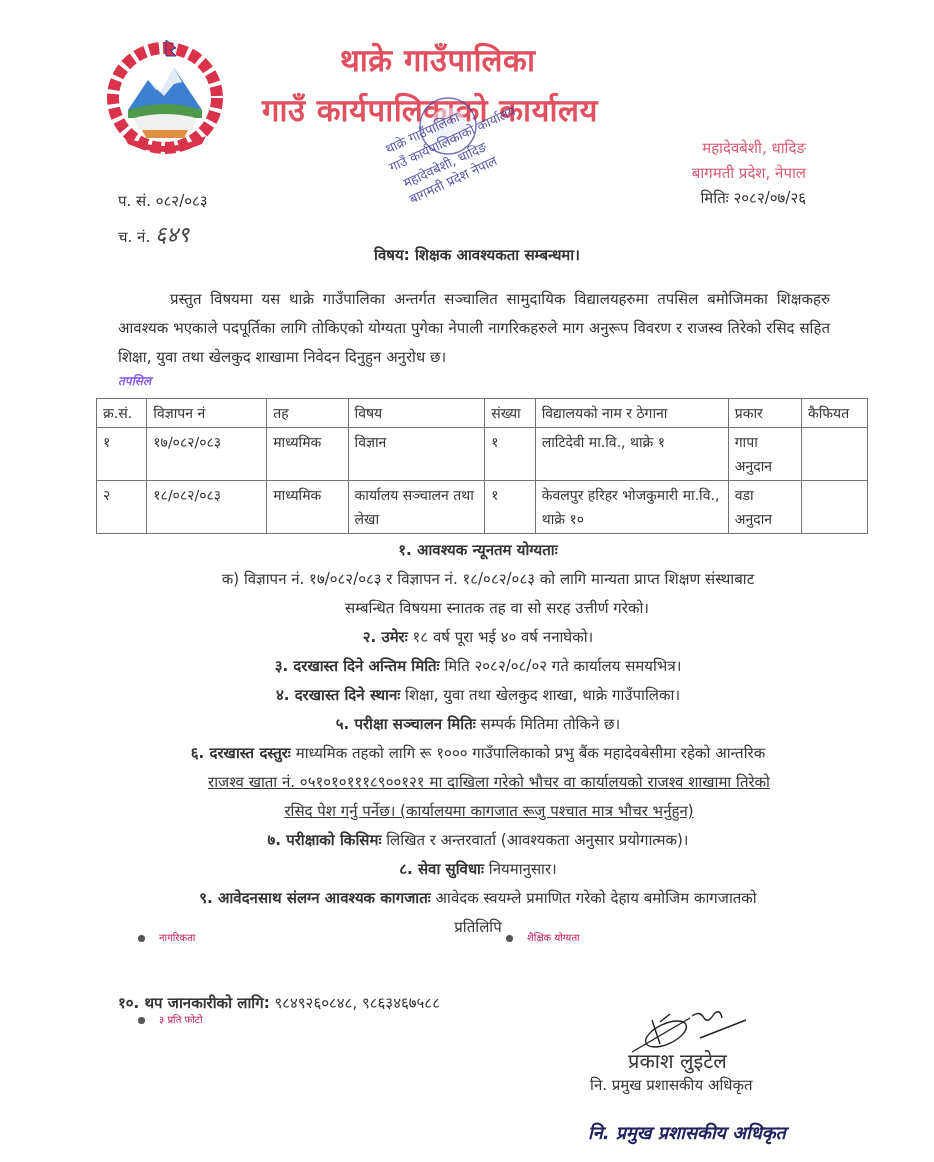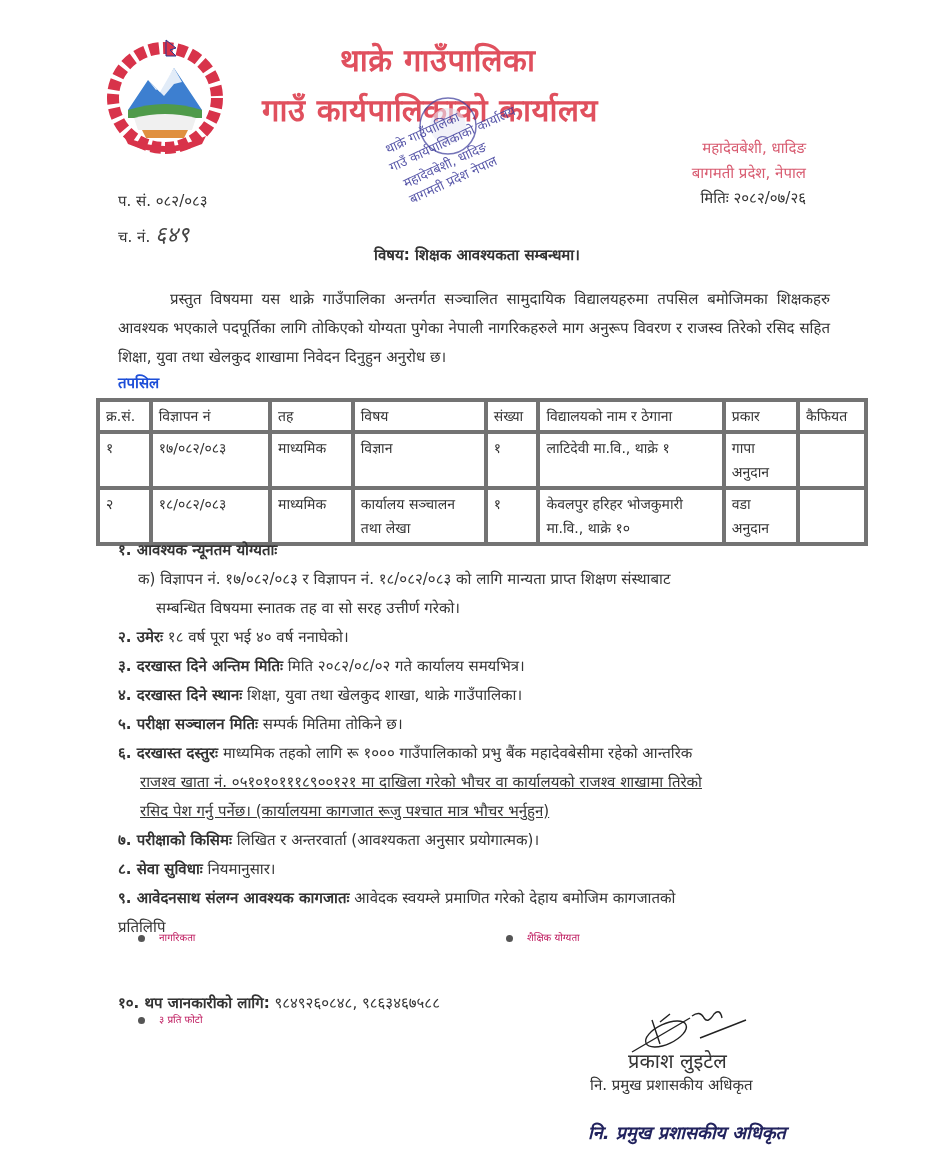--- a/index.html
+++ b/index.html
@@ -14,27 +14,27 @@
     .addr2 { top: 162px; }
     .date { right: 128px; top: 187px; font-size: 15px; color: #333; }
     .stamp { left: 378px; top: 96px; width: 158px; height: 112px; }
     .refno { left: 118px; font-size: 15px; color: #333; }
     .ref1 { top: 190px; }
     .ref2 { top: 218px; }
     .handno { font-family: "DejaVu Serif", serif; font-style: italic; font-size: 22px; color: #444; }
     .subject { left: 0; right: 0; top: 244px; text-align: center; font-size: 15px; font-weight: bold; color: #333; padding-left: 20px; }
     .para { left: 118px; width: 712px; top: 285px; font-size: 15px; line-height: 29px; text-align: justify; color: #333; }
     .para .indent { display: inline-block; width: 52px; }
-    .tapasil { left: 118px; top: 372px; font-size: 15px; font-weight: bold; color: #1d4ed8; }
+    .tapasil { left: 118px; top: 372px; font-size: 12px; font-weight: bold; color: #8b5cf6; font-style: italic; }
     table.grid { position: absolute; left: 96px; top: 398px; width: 772px; border-collapse: collapse; font-size: 14px; color: #333; }
-    table.grid td, table.grid th { border: 4px solid #737373; padding: 2px 6px; vertical-align: top; text-align: left; font-weight: normal; line-height: 24px; }
+    table.grid td, table.grid th { border: 1px solid #737373; padding: 2px 6px; vertical-align: top; text-align: left; font-weight: normal; line-height: 24px; }
     table.grid th { height: 22px; }
     .c1{width:38px}.c2{width:110px}.c3{width:70px}.c4{width:130px}.c5{width:38px}.c6{width:190px}.c7{width:62px}.c8{width:54px}
     .items { left: 118px; width: 720px; top: 536px; font-size: 15px; line-height: 29px; color: #333; }
-    .items .row { position: relative; }
+    .items .row { position: relative; text-align: center; }
     .items b { font-weight: bold; }
     .items .sub { padding-left: 20px; }
     .items .sub2 { padding-left: 38px; }
     .items .cont { padding-left: 22px; text-decoration: underline; }
     .bul { position: absolute; font-size: 10px; color: #be185d; }
     .bul .dot { display: inline-block; width: 7px; height: 7px; border-radius: 50%; background: #555; margin-right: 14px; vertical-align: middle; }
     .sig { left: 630px; top: 1008px; width: 120px; height: 46px; }
     .signame { left: 628px; top: 1047px; font-size: 20px; color: #333; }
     .sigtitle { left: 590px; top: 1074px; font-size: 15px; color: #333; }
     .sealtitle { left: 588px; top: 1120px; font-size: 18px; font-weight: bold; color: #22235e; font-style: italic; }

